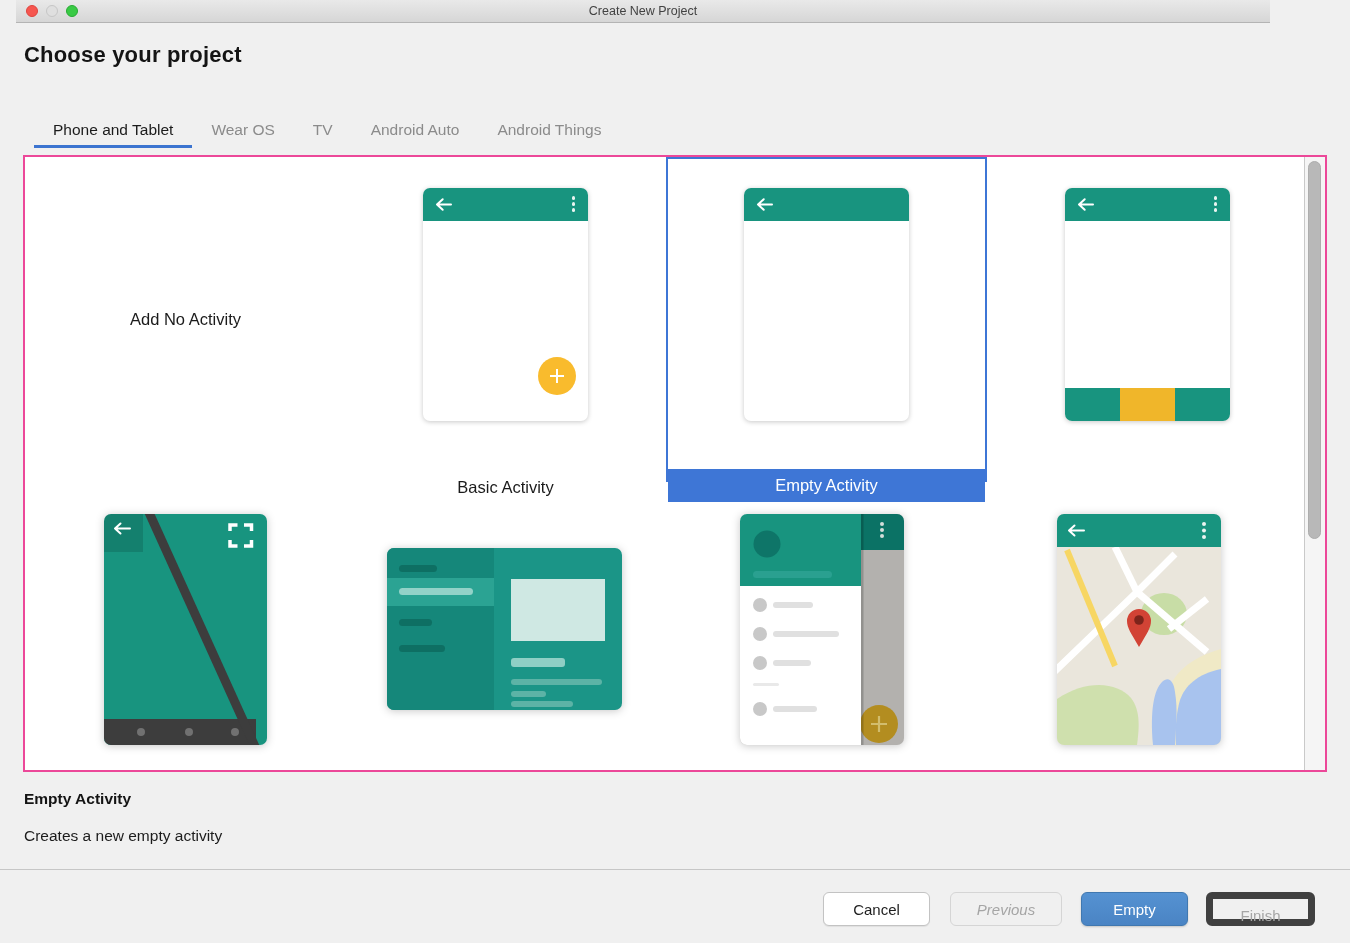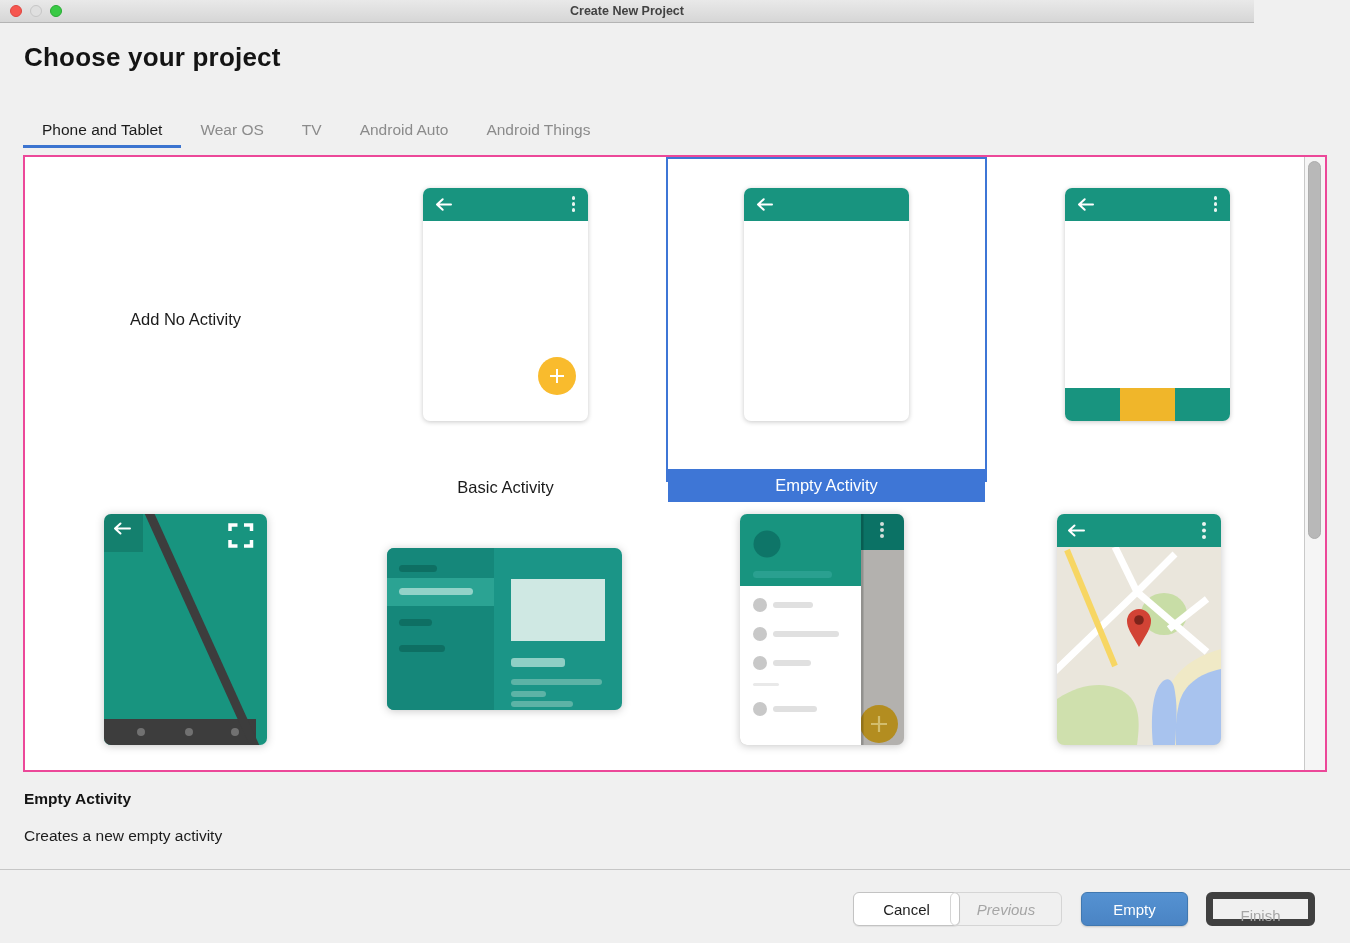--- a/index.html
+++ b/index.html
@@ -4,41 +4,40 @@
 <style>
   html,body{margin:0;padding:0;}
   body{
     width:1350px;height:943px;position:relative;overflow:hidden;
     background:#f0f0f0;
     font-family:"Liberation Sans","DejaVu Sans",sans-serif;
     -webkit-font-smoothing:antialiased;
   }
   
   .titlebar{
-    position:absolute;left:0;top:0;width:1254px;height:22px;
+    position:absolute;left:16px;top:0;width:1254px;height:22px;
     background:linear-gradient(#e9e9e9,#d6d6d6);
     border-bottom:1px solid #b4b4b4;
-    font-weight:bold;
   }
   .traffic{position:absolute;left:10px;top:5px;display:flex;gap:8px;}
   .tl{width:12px;height:12px;border-radius:50%;box-sizing:border-box;}
   .tl.close{background:#f6564f;border:1px solid #df443e;}
   .tl.min{background:#dfdfdf;border:1px solid #c6c6c6;}
   .tl.zoom{background:#39ca45;border:1px solid #28ab33;}
   .titletext{
     position:absolute;left:0;right:0;top:0;height:22px;line-height:22px;
     text-align:center;font-size:12.5px;color:#424242;
   }
   
   .page-title{
-    position:absolute;left:24px;top:42px;font-size:26px;font-weight:700;
+    position:absolute;left:24px;top:42px;font-size:22px;font-weight:700;
     color:#141414;letter-spacing:.2px;
   }
   
-  .tabs{position:absolute;left:23px;top:114px;display:flex;text-align:right;}
+  .tabs{position:absolute;left:34px;top:114px;display:flex;text-align:right;}
   .tab{
     height:34px;line-height:31px;padding:0 19px;font-size:15.5px;color:#8b8b8b;
     border-bottom:3px solid transparent;box-sizing:border-box;cursor:default;
   }
   .tab.active{color:#1b1b1b;border-bottom-color:#3c74d0;}
   
   .panel{
     position:absolute;left:23px;top:155px;width:1304px;height:617px;
     box-sizing:border-box;border:2px solid #ec4899;background:#fff;overflow:hidden;
   }
@@ -100,21 +99,21 @@
   .sel-desc{position:absolute;left:24px;top:827px;font-size:15.5px;color:#1c1c1c;}
   
   .footer{
     position:absolute;left:0;right:0;top:869px;bottom:0;background:#f0f0f0;
     border-top:1px solid #c6c6c6;
   }
   .btn{
     position:absolute;top:22px;height:34px;border-radius:6px;font-size:15px;
     font-family:inherit;box-sizing:border-box;text-align:center;line-height:32px;
   }
-  .btn.cancel{left:853px;width:107px;background:#fff;border:1px solid #c3c3c3;color:#1d1d1d;box-shadow:0 1px 1px rgba(0,0,0,.07);}
+  .btn.cancel{left:823px;width:107px;background:#fff;border:1px solid #c3c3c3;color:#1d1d1d;box-shadow:0 1px 1px rgba(0,0,0,.07);}
   .btn.prev{left:950px;width:112px;background:transparent;border:1px solid #d5d5d5;color:#a5a5a5;font-style:italic;}
   .btn.next{left:1081px;width:107px;background:linear-gradient(#5592d2,#4a84c4);border:1px solid #4078b0;color:#fff;box-shadow:0 1px 2px rgba(0,0,0,.18);}
   .btn.finish{left:1206px;width:109px;background:transparent;border:7px solid #404040;color:#a5a5a5;}
 </style>
 </head>
 <body>
 
 <div class="window">
 
   <div class="titlebar">

